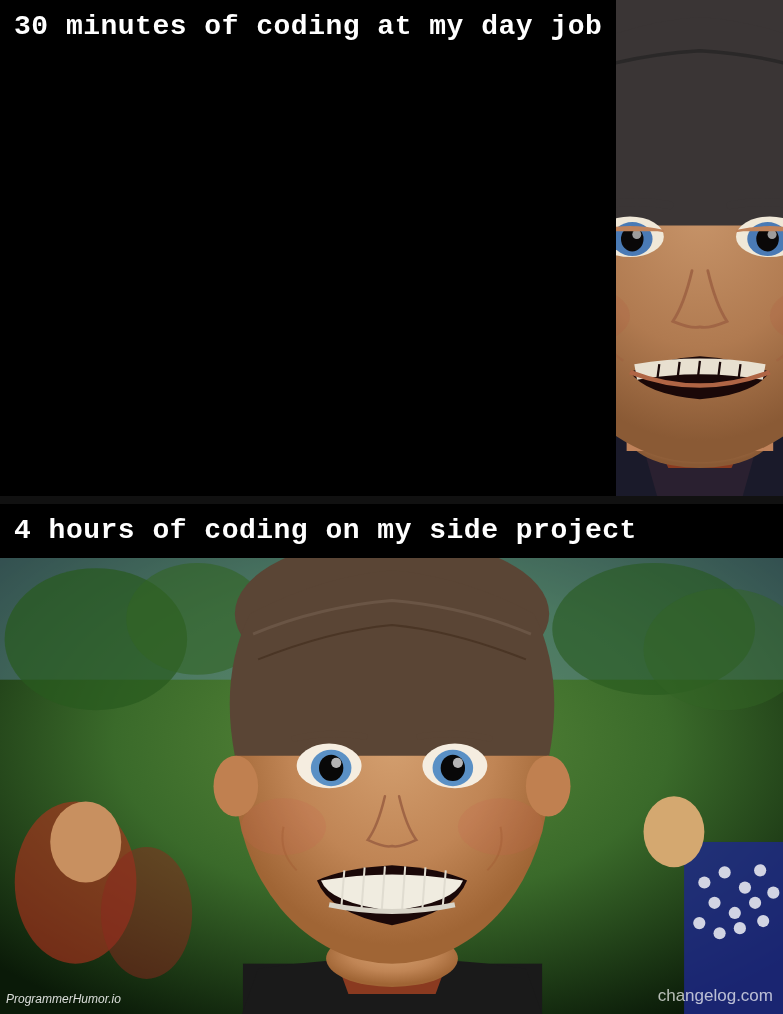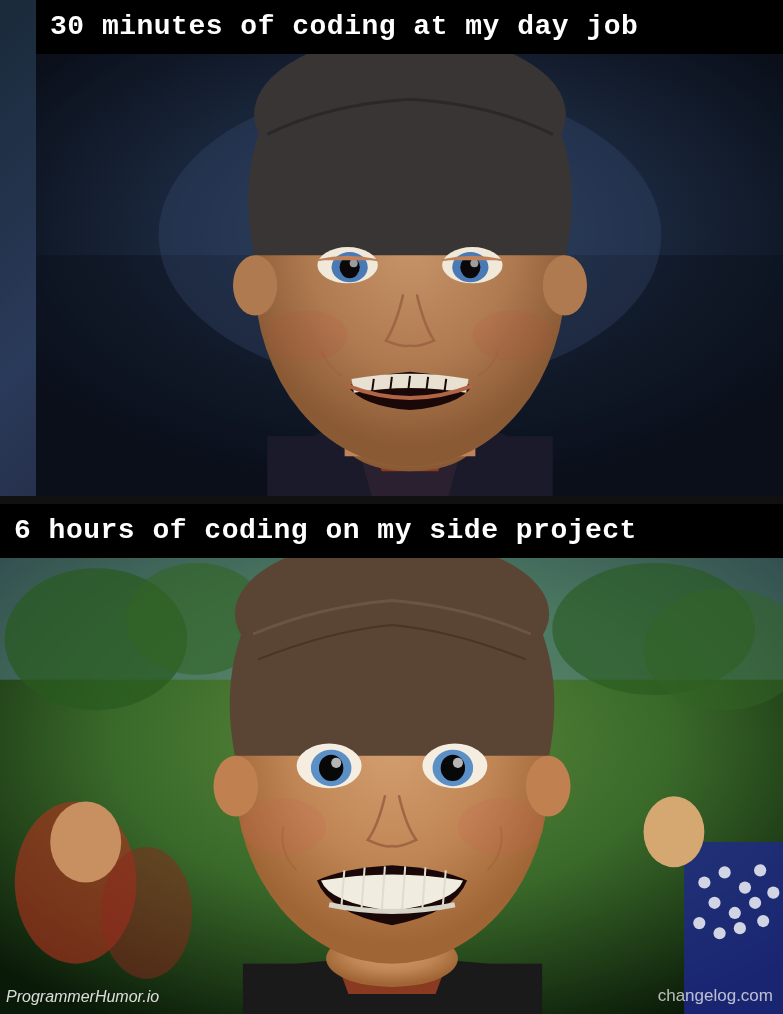--- a/index.html
+++ b/index.html
@@ -27,22 +27,21 @@
 
     .panel {
       position: relative;
       width: 100%;
     }
 
     .panel-top {
       height: 500px;
       background: linear-gradient(135deg, #1a2a3a 0%, #2a3a5a 30%, #1a1a2a 70%, #3a2a1a 100%);
       display: flex;
-      flex-direction: column;
-      padding-left: 36px;
+      flex-direction: row;
     }
 
     .panel-bottom {
       height: 514px;
       background: linear-gradient(135deg, #2a4a1a 0%, #4a6a2a 20%, #3a5a1a 50%, #1a3a2a 100%);
       display: flex;
       flex-direction: column;
     }
 
     .caption-bar {
@@ -86,21 +85,21 @@
       font-size: 17px;
       font-family: Arial, sans-serif;
       z-index: 20;
     }
 
     .watermark-programmerhumor {
       position: absolute;
       bottom: 8px;
       left: 6px;
       color: rgba(255,255,255,0.85);
-      font-size: 16px;
+      font-size: 12px;
       font-family: Arial, sans-serif;
       font-style: italic;
       z-index: 20;
     }
 
     .divider {
       height: 8px;
       background: #111;
     }
   </style>
@@ -195,21 +194,21 @@
 
         <ellipse cx="546" cy="230" rx="22" ry="30" fill="#b07a50"></ellipse>
       </svg>
     </div>
   </div>
 
   <div class="divider"></div>
 
   <div class="panel panel-bottom">
     <div class="caption-bar">
-      <span class="caption-text">6 hours of coding on my side project</span>
+      <span class="caption-text">4 hours of coding on my side project</span>
     </div>
     <div class="image-area">
       
       <svg class="face-bottom" viewBox="0 0 783 450" preserveAspectRatio="xMidYMid slice">
         <defs>
           <radialGradient id="bgGrad2" cx="50%" cy="40%" r="70%">
             <stop offset="0%" stop-color="#5a8a3a"></stop>
             <stop offset="50%" stop-color="#3a6a2a"></stop>
             <stop offset="100%" stop-color="#0a1a08"></stop>
           </radialGradient>

